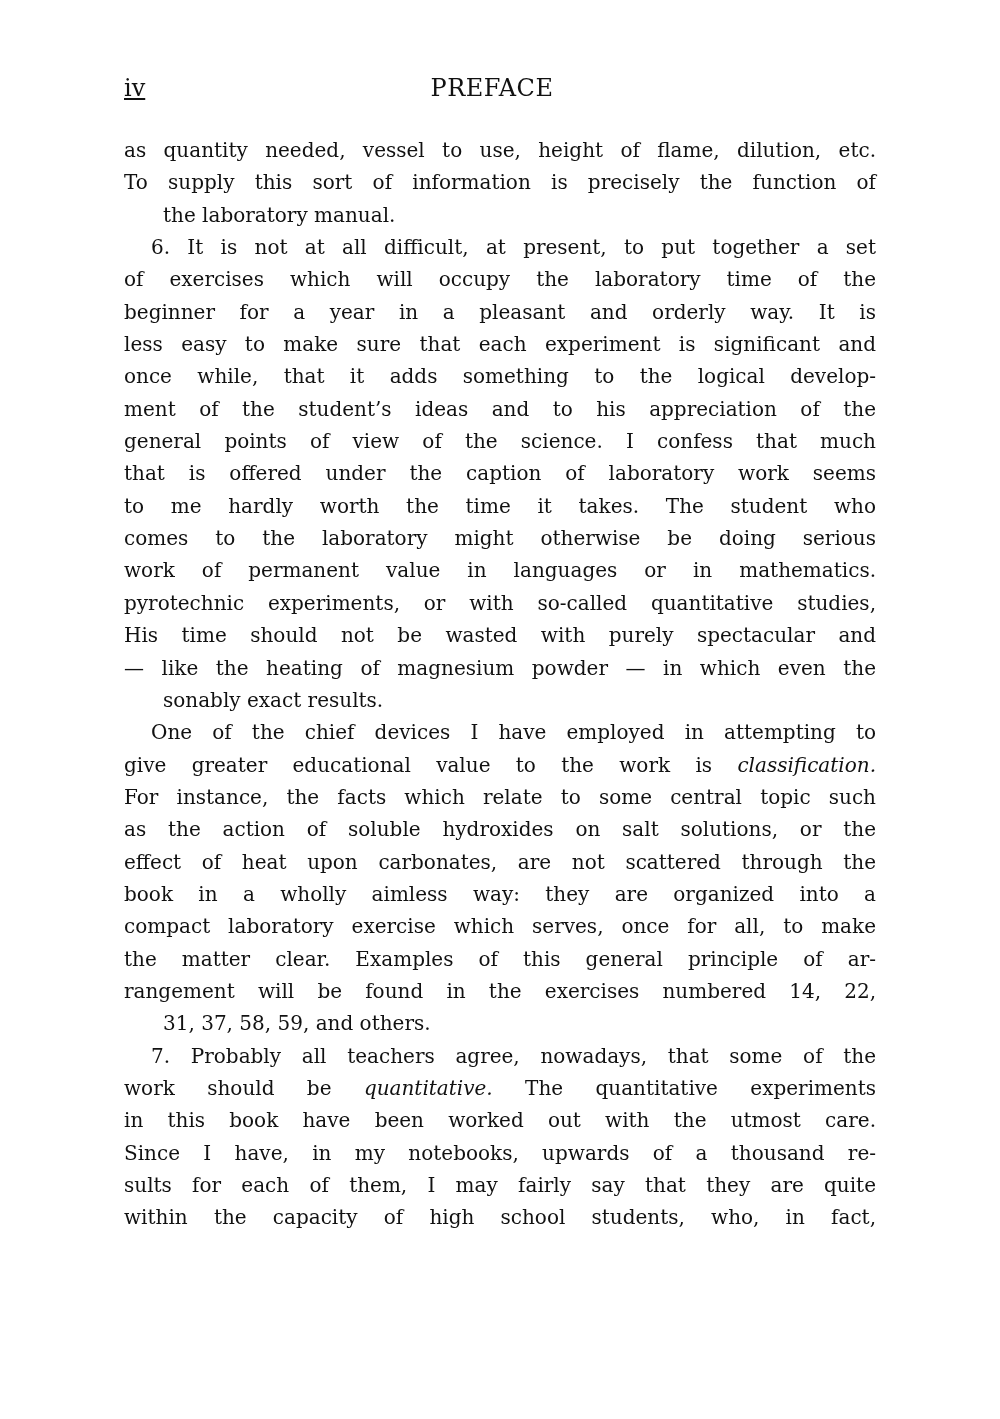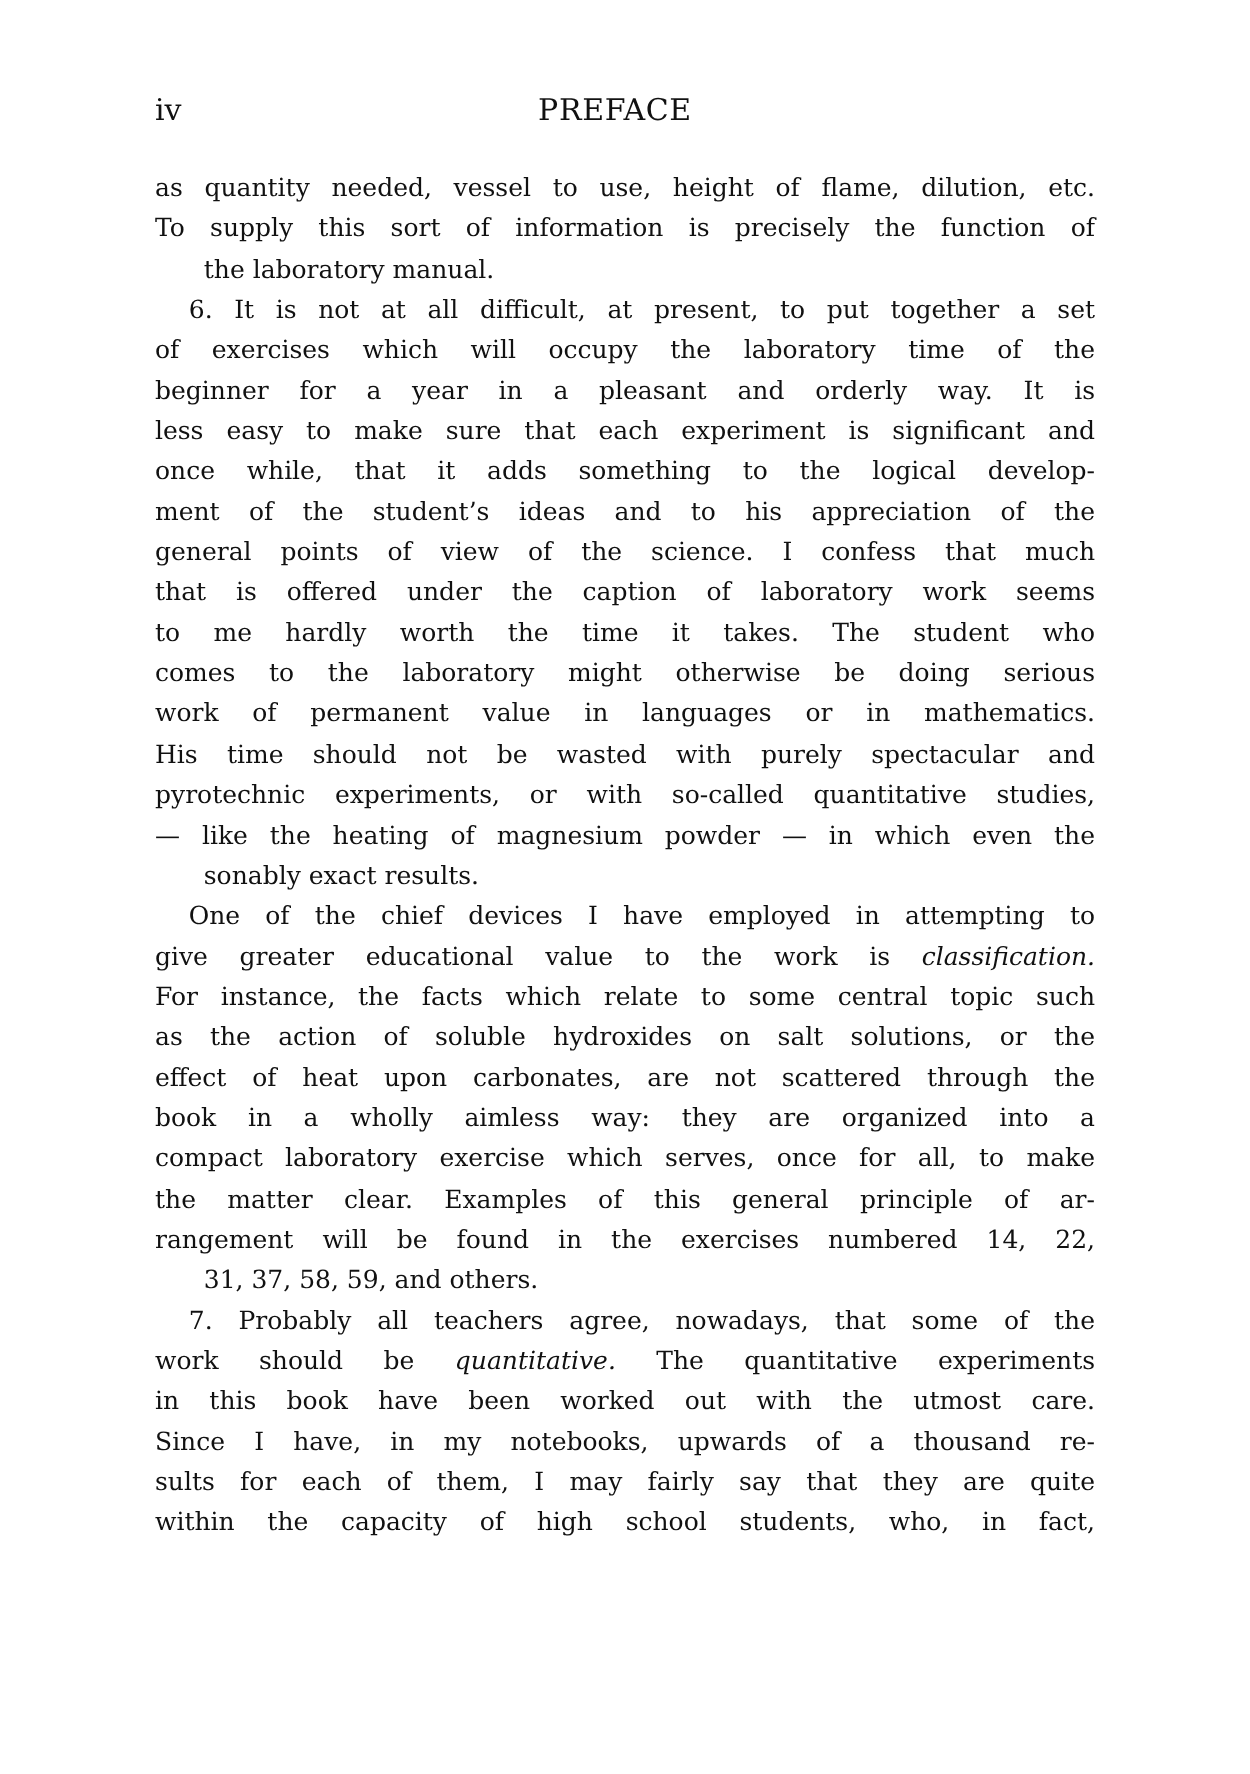--- a/index.html
+++ b/index.html
@@ -1,20 +1,20 @@
 <!DOCTYPE html>
 <html><head>
   <meta charset="utf-8">
   <style>
     html, body { margin: 0; padding: 0; background: #ffffff; }
     body { width: 1000px; height: 1419px; position: relative; overflow: hidden; color: #111; }
     .page { position: absolute; left: 0; top: 0; width: 1000px; height: 1419px; background: #fff; }
     .header { position: absolute; top: 74px; left: 124px; width: 752px; height: 36px;
       font-family: "DejaVu Serif", "Liberation Serif", serif; font-size: 24px; }
-    .folio { position: absolute; left: 0; top: 0; font-weight: normal; }
+    .folio { position: absolute; left: 0; top: 0; font-weight: normal; text-decoration: underline; }
     .running-title { position: absolute; left: 0; right: 16px; top: 0; text-align: center; letter-spacing: 0.5px; }
     .body-text { position: absolute; top: 134px; left: 124px; width: 752px;
       font-family: "DejaVu Serif", "Liberation Serif", serif; font-size: 20px; line-height: 32.35px; }
     .line { display: block; height: 32.35px; text-align: justify; text-align-last: justify; white-space: nowrap; overflow: visible; }
     .line.last { text-align-last: left; margin-left: 39px; }
     .line.indent { padding-left: 27px; }
     em { font-style: italic; }
   </style>
 </head>
 <body>
@@ -33,22 +33,22 @@
     <span class="line">of exercises which will occupy the laboratory time of the</span>
     <span class="line">beginner for a year in a pleasant and orderly way. It is</span>
     <span class="line">less easy to make sure that each experiment is significant and</span>
     <span class="line">once while, that it adds something to the logical develop-</span>
     <span class="line">ment of the student’s ideas and to his appreciation of the</span>
     <span class="line">general points of view of the science. I confess that much</span>
     <span class="line">that is offered under the caption of laboratory work seems</span>
     <span class="line">to me hardly worth the time it takes. The student who</span>
     <span class="line">comes to the laboratory might otherwise be doing serious</span>
     <span class="line">work of permanent value in languages or in mathematics.</span>
+    <span class="line">pyrotechnic experiments, or with so-called quantitative studies,</span>
     <span class="line">His time should not be wasted with purely spectacular and</span>
-    <span class="line">pyrotechnic experiments, or with so-called quantitative studies,</span>
     <span class="line">— like the heating of magnesium powder — in which even the</span>
     <span class="line last">sonably exact results.</span>
     <span class="line indent">One of the chief devices I have employed in attempting to</span>
     <span class="line"><span>give greater educational value to the work is</span> <em>classification.</em></span>
     <span class="line">For instance, the facts which relate to some central topic such</span>
     <span class="line">as the action of soluble hydroxides on salt solutions, or the</span>
     <span class="line">effect of heat upon carbonates, are not scattered through the</span>
     <span class="line">book in a wholly aimless way: they are organized into a</span>
     <span class="line">compact laboratory exercise which serves, once for all, to make</span>
     <span class="line">the matter clear. Examples of this general principle of ar-</span>

